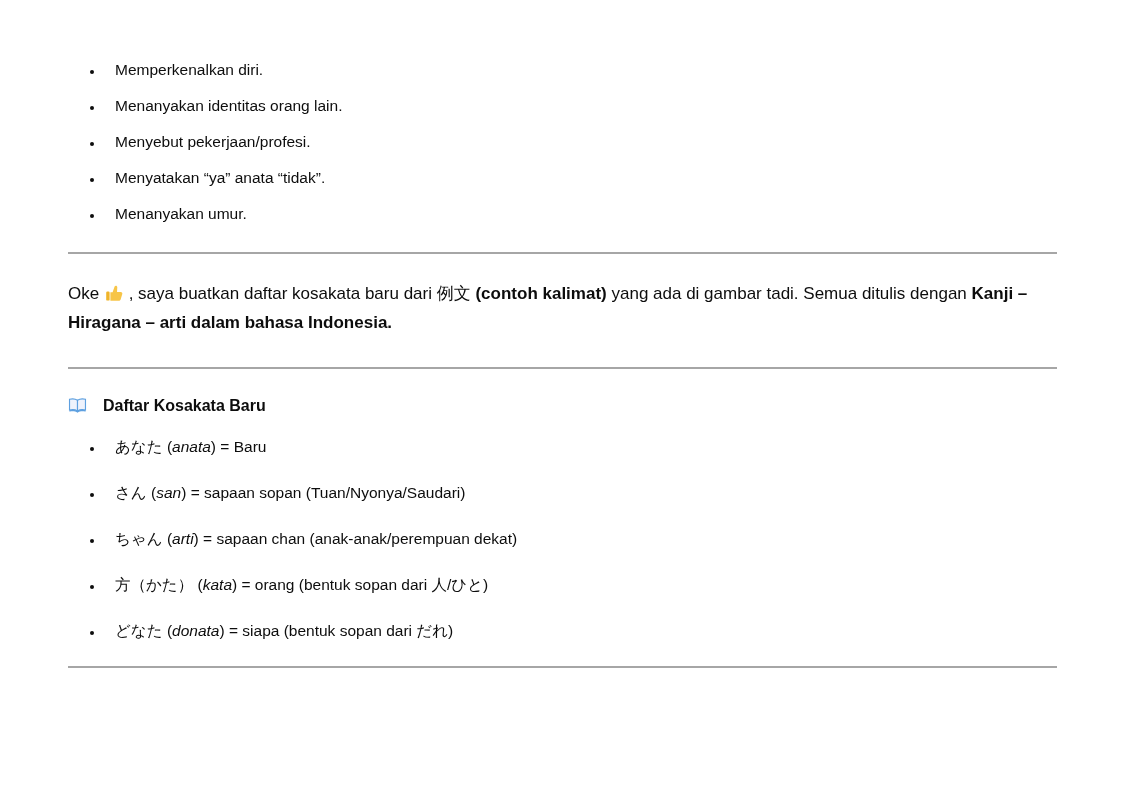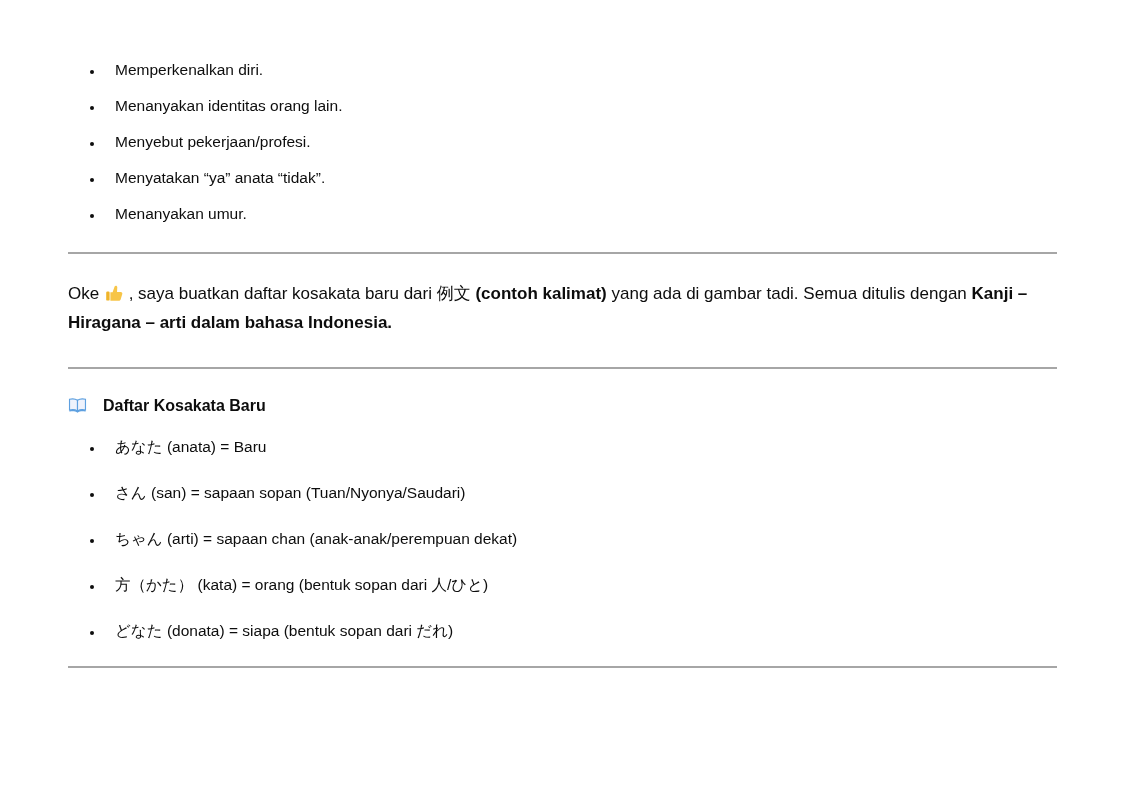--- a/index.html
+++ b/index.html
@@ -71,21 +71,21 @@
     padding: 0 0 0 36px;
     list-style: disc;
   }
   ul.vocab-list li {
     font-size: 15.5px;
     line-height: 21px;
     padding-left: 11px;
     margin-bottom: 24px;
   }
   ul.vocab-list li::marker { font-size: 12px; }
-  ul.vocab-list .romaji { }
+  ul.vocab-list .romaji { font-style: italic; }
 
   hr.divider-bottom {
     border: none;
     border-top: 2px solid #a6a6a6;
     margin: 9px 0 0 0;
   }
   h4.sub-heading-bottom { margin-top: 26px; }
 </style>
 </head>
 <body>

